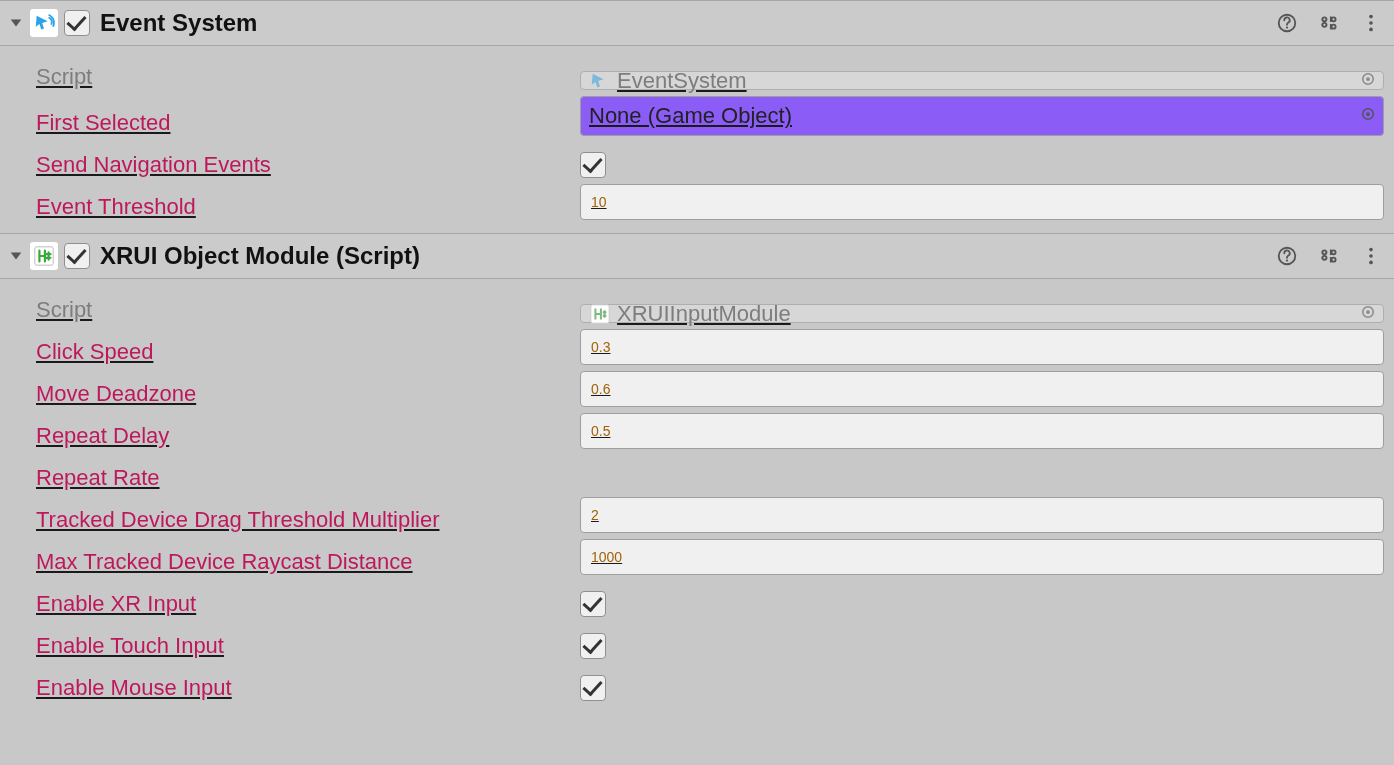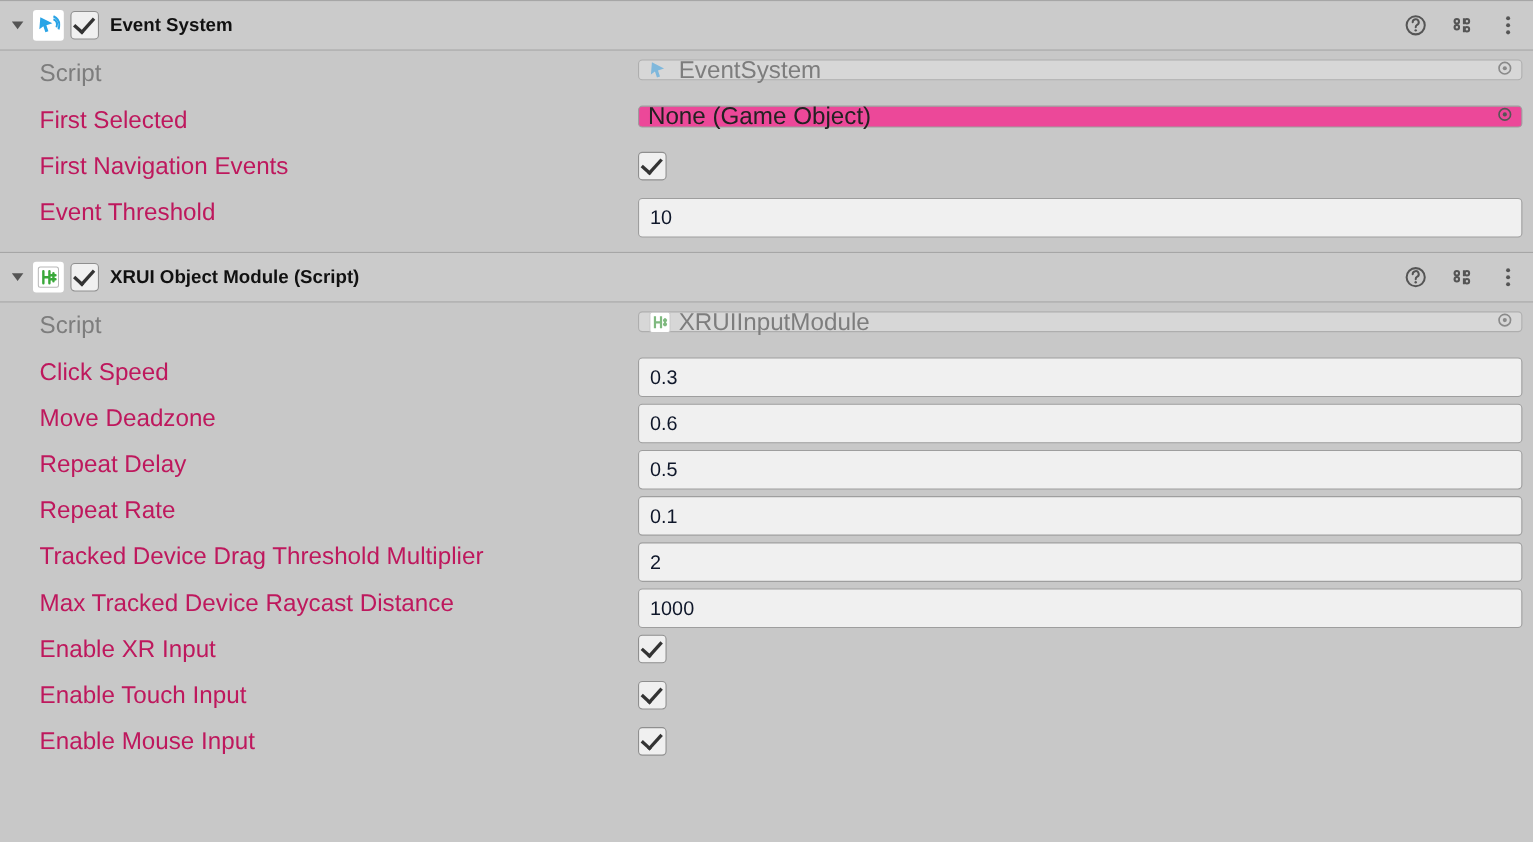--- a/index.html
+++ b/index.html
@@ -40,21 +40,21 @@
     border-radius: 3px;
     background: #fff;
   }
   .comp-icon svg { width: 22px; height: 22px; }
 
   .enable-box {
     margin-right: 10px;
   }
   .comp-title {
     font-weight: 700;
-    font-size: 17px;
+    font-size: 24px;
     flex: 1 1 auto;
     color: #111;
   }
 
   .hdr-right {
     display: flex;
     align-items: center;
     gap: 16px;
     color: #4a4a4a;
   }
@@ -62,44 +62,45 @@
     width: 26px; height: 26px;
     display: inline-flex; align-items: center; justify-content: center;
     cursor: pointer;
   }
   .hdr-btn svg { width: 22px; height: 22px; }
 
   
   .props { padding: 5px 10px 10px 36px; }
   .row {
     display: flex;
-    align-items: flex-start;
+    align-items: flex-end;
     min-height: 42px;
     padding: 3px 0;
+    text-decoration: underline;
   }
   .label {
     width: 544px;
     flex: 0 0 544px;
     font-size: 22px;
     color: #be185d;
     white-space: nowrap;
   }
   .label.disabled { color: #7d7d7d; }
   .field { flex: 1 1 auto; display: flex; }
 
   
   .text-input {
     flex: 1 1 auto;
     height: 36px;
     background: #f0f0f0;
     border: 1px solid #9e9e9e;
     border-radius: 4px;
     padding: 0 10px;
-    font-size: 18px;
-    color: #0f172a;
+    font-size: 14px;
+    color: #a16207;
     outline: none;
   }
 
   
   .script-field {
     flex: 1 1 auto;
     height: 19px;
     background: #d7d7d7;
     border: 1px solid #aeaeae;
     border-radius: 4px;
@@ -116,22 +117,22 @@
     margin-right: 6px;
   }
   .script-field .picker {
     position: absolute; right: 6px; top: 50%; transform: translateY(-50%);
     color: #8a8a8a;
   }
 
   
   .obj-field {
     flex: 1 1 auto;
-    height: 20px;
-    background: #ec4899;
+    height: 40px;
+    background: #8b5cf6;
     border: 1px solid #9e9e9e;
     border-radius: 4px;
     display: flex;
     align-items: center;
     padding: 0 8px;
     font-size: 22px;
     color: #222;
     position: relative;
   }
   .obj-field .picker {
@@ -238,21 +239,21 @@
             <svg width="18" height="18" viewBox="0 0 24 24">
                 <circle cx="12" cy="12" r="7" fill="none" stroke="#555" stroke-width="2"></circle>
                 <circle cx="12" cy="12" r="2.5" fill="#555"></circle>
               </svg>
           </span>
         </div>
       </div>
     </div>
 
     <div class="row">
-      <span class="label">First Navigation Events</span>
+      <span class="label">Send Navigation Events</span>
       <div class="field">
         <input type="checkbox" class="cb" checked="" style="">
       </div>
     </div>
 
     <div class="row">
       <span class="label">Event Threshold</span>
       <div class="field">
         <input class="text-input" value="10" style="">
       </div>
@@ -340,23 +341,20 @@
 
     <div class="row">
       <span class="label">Repeat Delay</span>
       <div class="field">
           <input class="text-input" value="0.5" style="">
         </div>
     </div>
 
     <div class="row">
       <span class="label">Repeat Rate</span>
-      <div class="field">
-          <input class="text-input" value="0.1" style="">
-        </div>
     </div>
 
     <div class="row">
       <span class="label">Tracked Device Drag Threshold Multiplier</span>
       <div class="field">
           <input class="text-input" value="2" style="">
         </div>
     </div>
 
     <div class="row">

